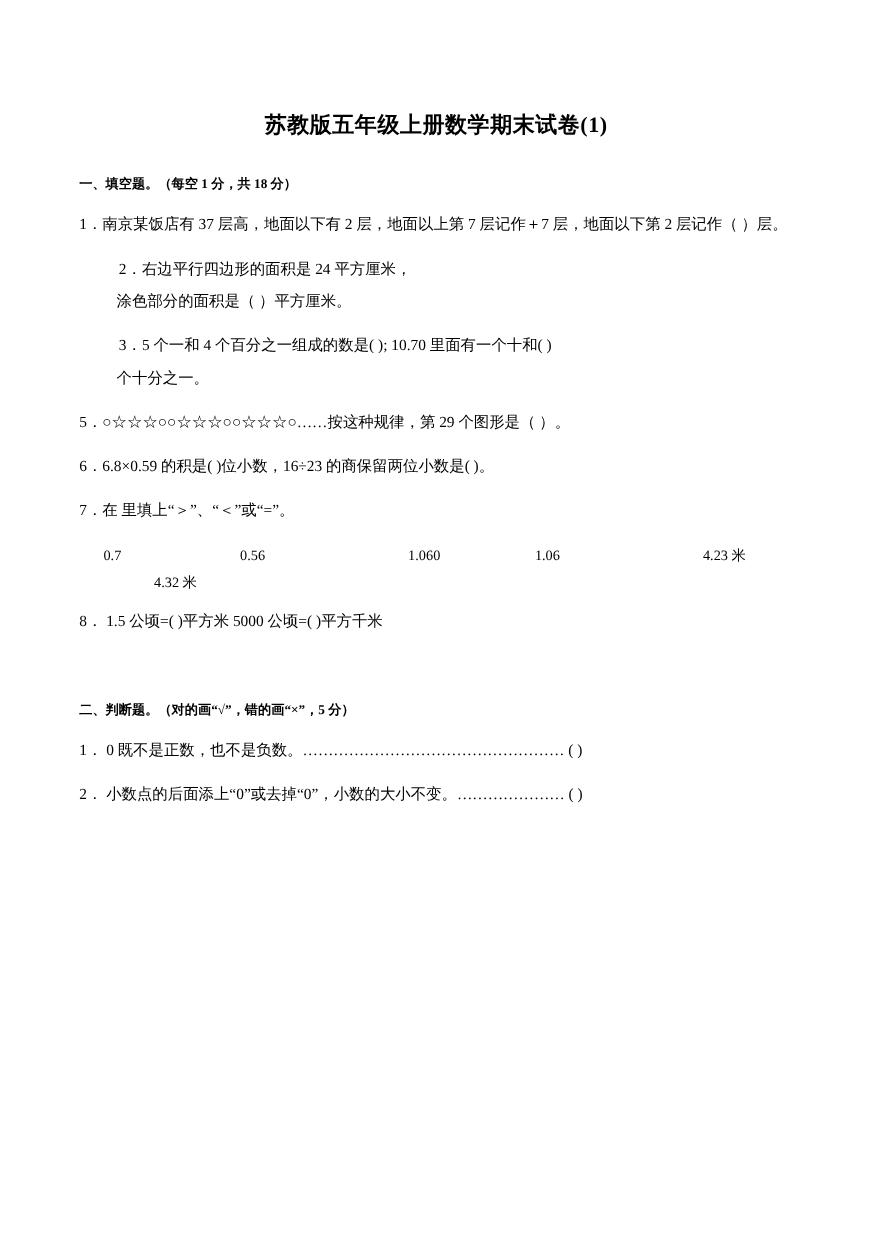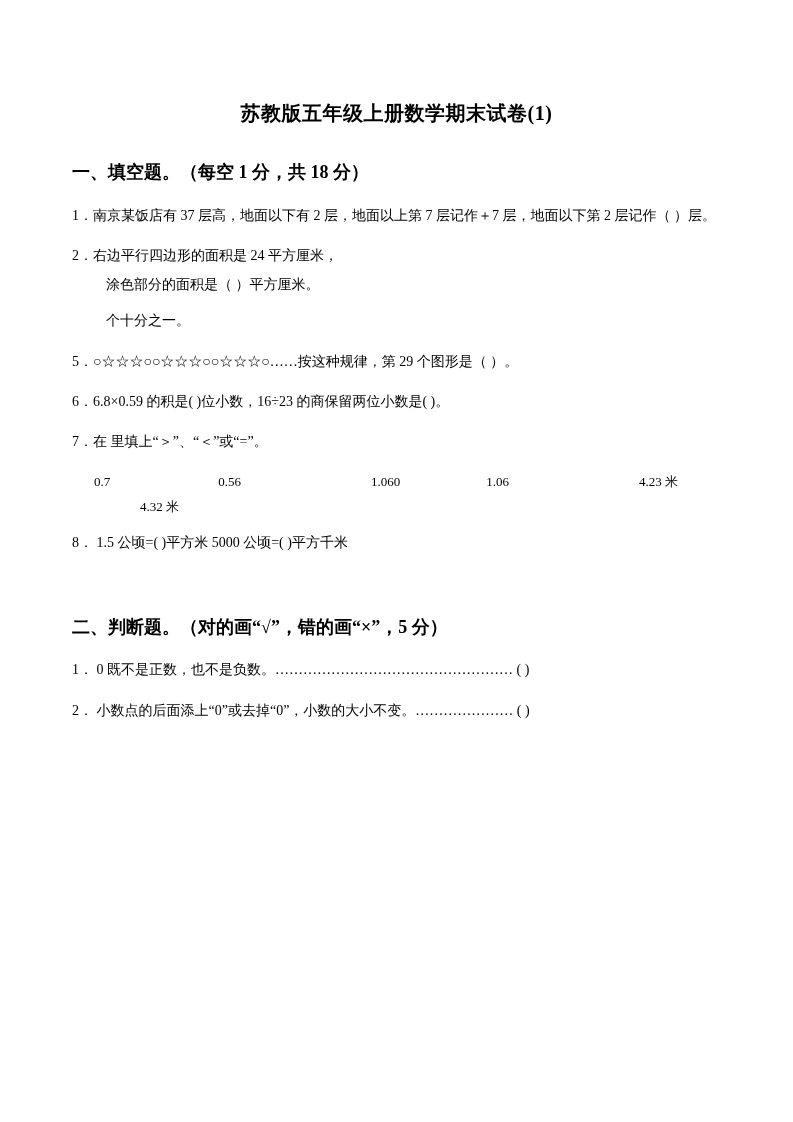--- a/index.html
+++ b/index.html
@@ -23,38 +23,39 @@
   }
   .doc-title {
     text-align: center;
     font-size: 20px;
     font-weight: bold;
     letter-spacing: 0.5px;
     margin: 14px 0 30px 0;
     font-family: "Liberation Serif", "DejaVu Serif", serif;
   }
   .section-head {
-    font-size: 18px;
+    font-size: 12px;
     font-weight: bold;
     margin: 16px 0 14px 0;
     line-height: 1.7;
   }
   .q {
     font-size: 14px;
     line-height: 1.95;
     margin: 0 0 13px 0;
     text-align: justify;
   }
   .q.indent-sub {
     text-indent: 0;
     padding-left: 34px;
     margin-top: -4px;
   }
   .q.tight {
     margin-bottom: 6px;
+    margin-left: 36px;
   }
   .row-compare {
     font-size: 13px;
     line-height: 1.95;
     margin: 0 16px 10px 0;
     padding-left: 22px;
   }
   .row-compare .cell {
     display: inline-block;
   }
@@ -73,20 +74,21 @@
   <h1 class="doc-title">苏教版五年级上册数学期末试卷(1)</h1>
 
   <div class="section-head">一、填空题。（每空 1 分，共 18 分）</div>
 
   <p class="q">1．南京某饭店有 37 层高，地面以下有 2 层，地面以上第 7 层记作＋7 层，地面以下第 2 层记作（                ）层。</p>
 
   <p class="q tight">2．右边平行四边形的面积是 24 平方厘米，</p>
 
   <p class="q indent-sub">涂色部分的面积是（                ）平方厘米。</p>
 
+  <p class="q tight">3．5 个一和 4 个百分之一组成的数是(                );  10.70 里面有一个十和(                )</p>
 
   <p class="q indent-sub">个十分之一。</p>
 
 
   <p class="q">5．○☆☆☆○○☆☆☆○○☆☆☆○……按这种规律，第 29 个图形是（                ）。</p>
 
   <p class="q">6．6.8×0.59 的积是(                )位小数，16÷23 的商保留两位小数是(                )。</p>
 
   <p class="q">7．在            里填上“＞”、“＜”或“=”。</p>
 

